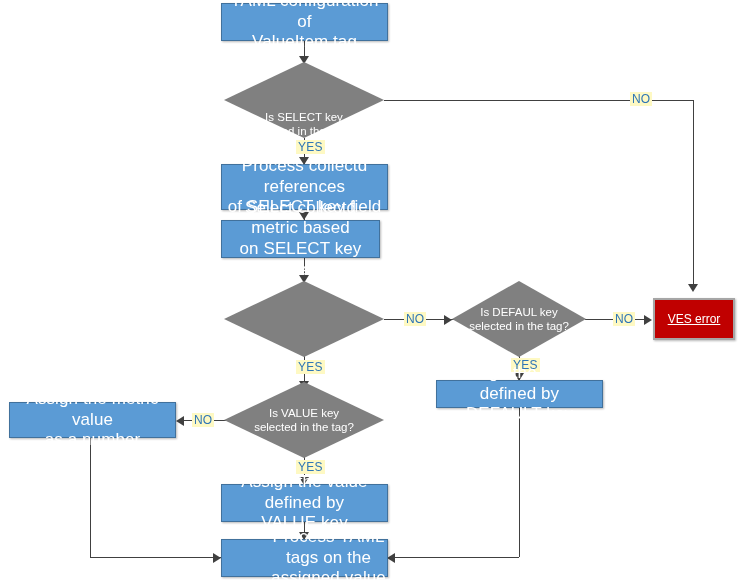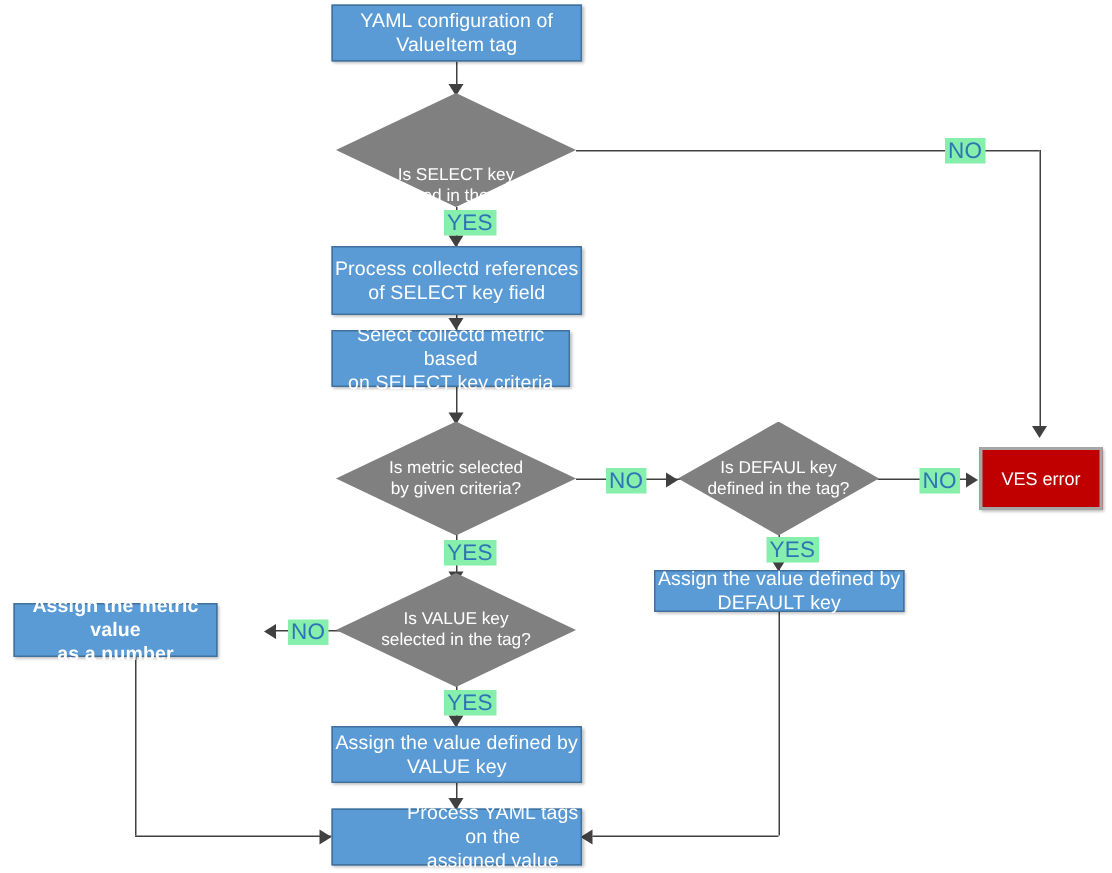--- a/index.html
+++ b/index.html
@@ -27,21 +27,21 @@
     justify-content: center;
     text-align: center;
     color: #ffffff;
     line-height: 1.22;
     white-space: pre-line;
     z-index: 5;
   }
   .proc {
     background: #5B9BD5;
     border: 1px solid #41719C;
-    font-size: 13px;
+    font-size: 17px;
     letter-spacing: .1px;
     box-shadow: 1px 1px 2px rgba(0,0,0,.28);
   }
   .error {
     background: #C00000;
     border: 2px solid #A6A6A6;
     font-size: 12px;
     font-weight: normal;
     box-shadow: 1px 1px 2px rgba(0,0,0,.28);
   }
@@ -93,23 +93,23 @@
   }
   .arrow.left {
     border-top: 5px solid transparent;
     border-bottom: 5px solid transparent;
     border-right: 8px solid #404040;
   }
 
   .elabel {
     position: absolute;
     color: #2E75B6;
-    font-size: 15px;
+    font-size: 12px;
     letter-spacing: .2px;
-    background: #86efac;
+    background: #fef9c3;
     padding: 0 2px;
     z-index: 4;
     white-space: nowrap;
   }
 </style>
 </head>
 <body>
 
 <div id="canvas">
 
@@ -182,46 +182,44 @@
 of SELECT key field</span>
   </div>
 
   <div class="node proc" style="left:221px; top:220px; width:159px; height:38px;">
     <span>Select collectd metric based
 on SELECT key criteria</span>
   </div>
 
   <div class="node decision" style="left:224px; top:281px; width:160px; height:76px;">
     <span class="dshape"></span>
-    <span class="dtext">Is metric selected
-by given criteria?</span>
   </div>
 
   <div class="node decision" style="left:452px; top:281px; width:134px; height:76px;">
     <span class="dshape"></span>
     <span class="dtext">Is DEFAUL key
-defined in the tag?</span>
-  </div>
-
-  <div class="node error" style="left:653px; top:298px; width:82px; height:42px;">
+selected in the tag?</span>
+  </div>
+
+  <div class="node error" style="left:653px; top:298px; width:82px; height:42px;text-decoration:underline;">
     <span>VES error</span>
   </div>
 
   <div class="node proc" style="left:436px; top:380px; width:167px; height:28px;">
     <span>Assign the value defined by
 DEFAULT key</span>
   </div>
 
   <div class="node decision" style="left:224px; top:382px; width:160px; height:76px;">
     <span class="dshape"></span>
     <span class="dtext">Is VALUE key
 selected in the tag?</span>
   </div>
 
-  <div class="node proc" style="left:9px; top:402px; width:136px; height:36px;font-weight:bold;">
+  <div class="node proc" style="left:9px; top:402px; width:167px; height:36px;">
     <span>Assign the metric value
 as a number</span>
   </div>
 
   <div class="node proc" style="left:221px; top:484px; width:167px; height:38px;">
     <span>Assign the value defined by
 VALUE key</span>
   </div>
 
   <div class="node proc" style="left:221px; top:539px; width:167px; height:38px;padding-left:48px;">

